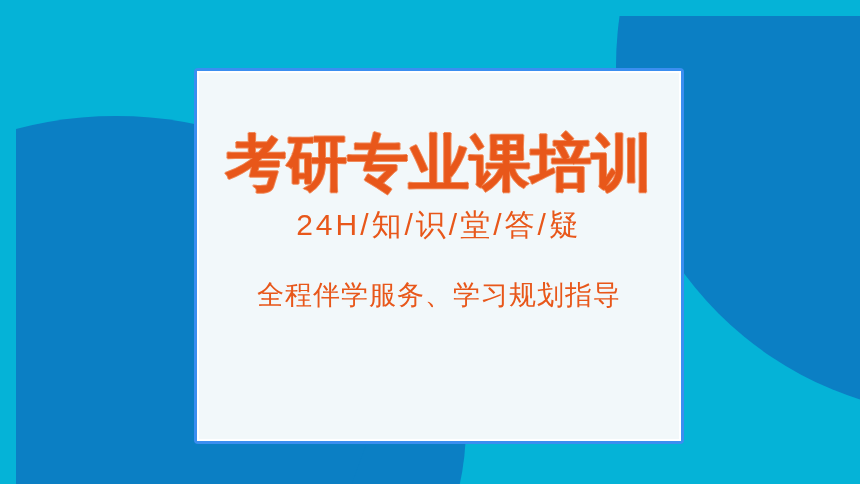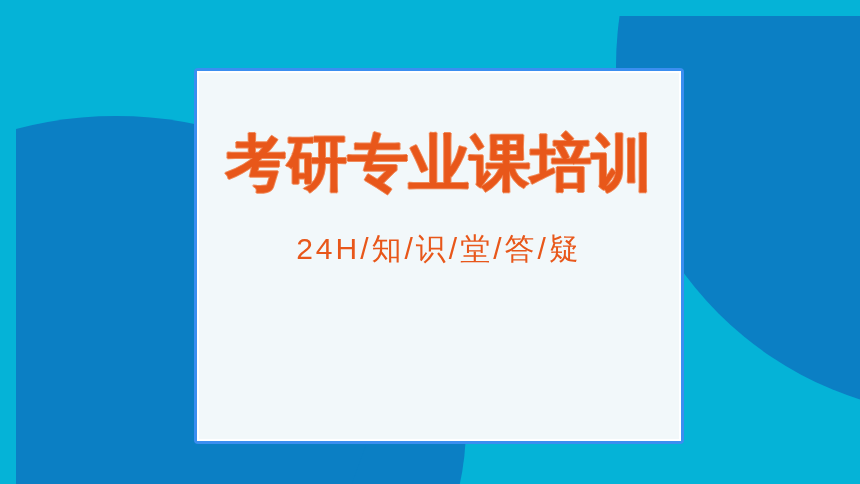--- a/index.html
+++ b/index.html
@@ -72,21 +72,20 @@
     color:#e8571a;
     letter-spacing:0px;
     white-space:nowrap;
     text-shadow:
        1px 0 0 #f08a5a,
       -1px 0 0 #f08a5a,
        0 1px 0 #f08a5a,
        0 -1px 0 #f08a5a;
   }
   #subtitle {
-    margin-top:24px;
     font-size:30px;
     line-height:1.0;
     color:#e8571a;
     letter-spacing:3px;
     white-space:nowrap;
   }
   #badge {
     margin-top:26px;
     background:#e08050;
     color:#ffffff;
@@ -116,17 +115,18 @@
   <div id="blob-bottom"></div>
 
   <div id="card">
     <div id="card-inner">
 
       <div id="title">考研专业课培训</div>
 
       <div id="subtitle">24H/知/识/堂/答/疑</div>
 
 
+      <div id="tagline">全程伴学服务、学习规划指导</div>
 
     </div>
   </div>
 
 </div>
 
 </body></html>

